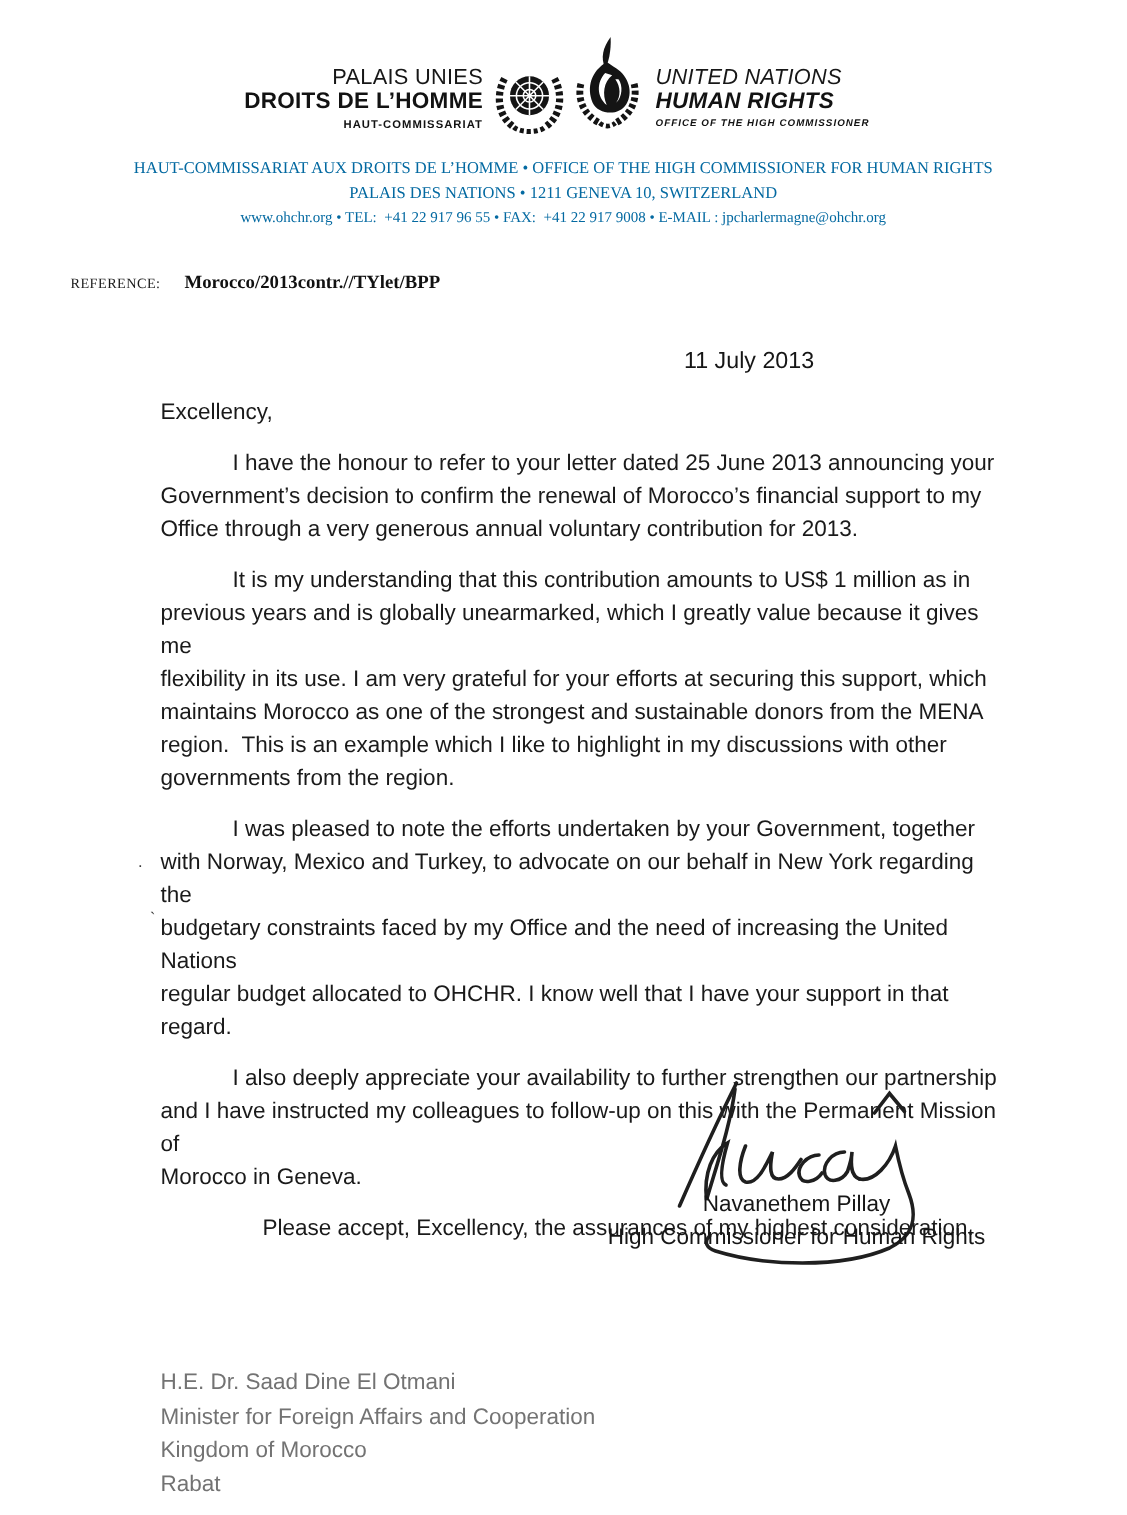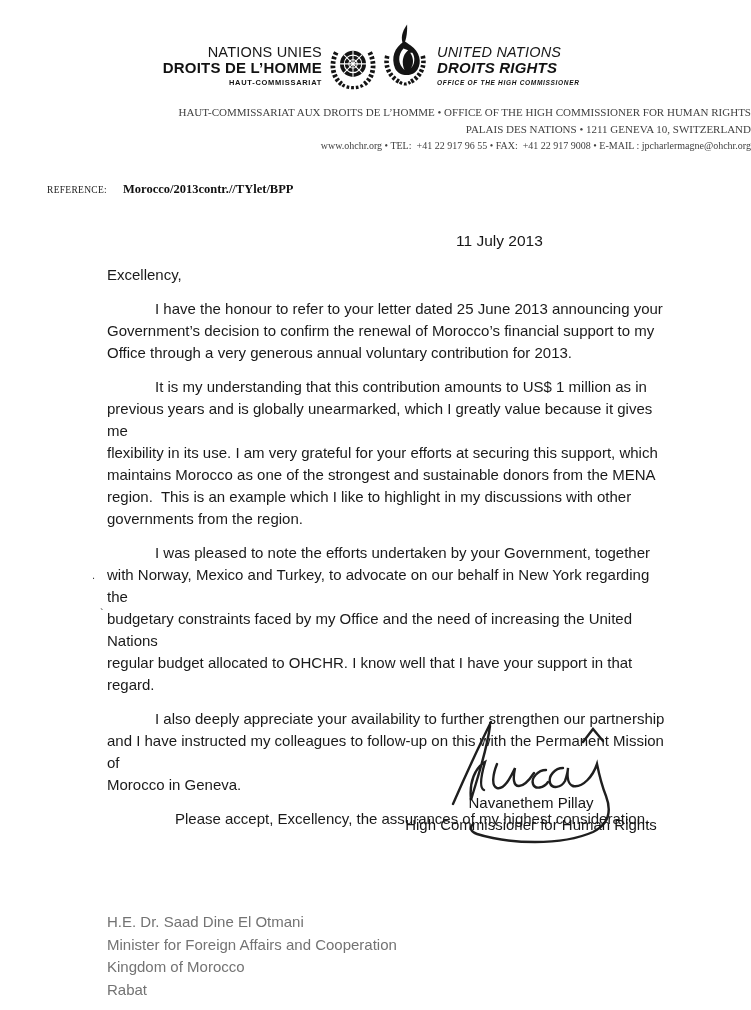--- a/index.html
+++ b/index.html
@@ -11,22 +11,22 @@
   
   .lh-left{position:absolute;top:44px;left:90px;width:232px;text-align:right;line-height:1.12;}
   .lh-right{position:absolute;top:44px;left:437px;width:220px;text-align:left;line-height:1.12;font-style:italic;}
   .lh-line1{font-size:14.5px;letter-spacing:.2px;font-weight:400;color:#171717;}
   .lh-line2{font-size:15px;font-weight:700;letter-spacing:.2px;color:#121212;}
   .lh-line3{font-size:7.5px;font-weight:700;letter-spacing:.7px;margin-top:2px;color:#121212;}
   .emblem{position:absolute;}
   .emblem-un{top:42px;left:328px;}
   .emblem-flame{top:24px;left:381px;}
   
-  .contact{position:absolute;top:106px;left:0;width:100%;text-align:right;
-    font-family:"Liberation Serif",serif;color:#404040;}
+  .contact{position:absolute;top:106px;left:0;width:100%;text-align:center;
+    font-family:"Liberation Serif",serif;color:#0369a1;}
   .contact-l1{font-size:11px;white-space:pre;margin-bottom:5px;}
   .contact-l2{font-size:11px;white-space:pre;margin-bottom:5px;}
   .contact-l3{font-size:10px;white-space:pre;}
   
   .reference{position:absolute;top:179px;left:47px;font-family:"Liberation Serif",serif;}
   .ref-label{font-size:9.5px;letter-spacing:.3px;color:#1b1b1b;}
   .ref-value{font-size:12.5px;margin-left:16px;color:#111;font-weight:bold;}
   
   .date{position:absolute;top:232px;left:456px;font-size:15.5px;color:#161616;}
   .body-text{position:absolute;top:264px;left:107px;width:562px;
@@ -45,21 +45,21 @@
   .artifact{position:absolute;color:#3a3a3a;font-size:11px;line-height:1;}
   .artifact-dot{top:570px;left:92px;}
   .artifact-tick{top:608px;left:100px;}
 </style>
 </head>
 <body>
 
 <div class="page">
 
   <div class="lh-left">
-    <div class="lh-line1">NATIONS UNIES</div>
+    <div class="lh-line1">PALAIS UNIES</div>
     <div class="lh-line2">DROITS DE L’HOMME</div>
     <div class="lh-line3">HAUT-COMMISSARIAT</div>
   </div>
 
   <div class="emblem emblem-un">
     <svg width="50" height="50" viewBox="0 0 48 48">
       <g fill="none" stroke="#141414">
         <path d="M8 10 C2.5 20 3.5 34 14 41" stroke-width="4.6" stroke-dasharray="2.6 1.8"></path>
         <path d="M40 10 C45.5 20 44.5 34 34 41" stroke-width="4.6" stroke-dasharray="2.6 1.8"></path>
         <path d="M14 41 C18 44.8 30 44.8 34 41" stroke-width="3.2" stroke-dasharray="2.6 1.8"></path>
@@ -82,21 +82,21 @@
       </g>
       <path d="M25 0 C20 7 18.5 13 21.5 20 C23.5 17 25.5 9 25 0 Z" fill="#141414"></path>
       <path d="M22.5 16 C12.5 22 9.5 32 13.5 42 C17 49.5 30 51 35 43 C39.5 36 37 25.5 28.5 20 C26 18.3 24 17 22.5 16 Z" fill="#141414"></path>
       <path d="M21.5 23 C16 29 16 38 22.5 43.5 C19.5 36.5 20.5 29 26 24.5 Z" fill="#ffffff"></path>
       <path d="M28 27 C31.5 32 31.5 38 28.5 42 C32.5 38.5 33 31 30 27 Z" fill="#ffffff"></path>
     </svg>
   </div>
 
   <div class="lh-right">
     <div class="lh-line1">UNITED NATIONS</div>
-    <div class="lh-line2">DROITS RIGHTS</div>
+    <div class="lh-line2">HUMAN RIGHTS</div>
     <div class="lh-line3" style="font-size:6.5px">OFFICE OF THE HIGH COMMISSIONER</div>
   </div>
 
   <div class="contact">
     <div class="contact-l1">HAUT-COMMISSARIAT AUX DROITS DE L’HOMME • OFFICE OF THE HIGH COMMISSIONER FOR HUMAN RIGHTS</div>
     <div class="contact-l2">PALAIS DES NATIONS • 1211 GENEVA 10, SWITZERLAND</div>
     <div class="contact-l3">www.ohchr.org • TEL:  +41 22 917 96 55 • FAX:  +41 22 917 9008 • E-MAIL : jpcharlermagne@ohchr.org</div>
   </div>
 
   <div class="reference">

